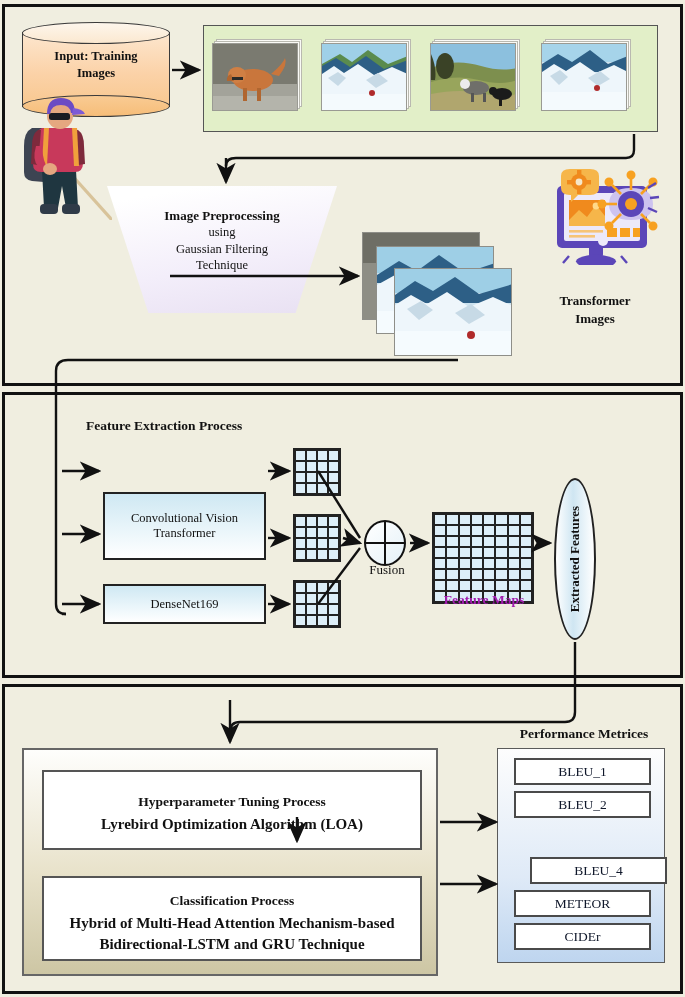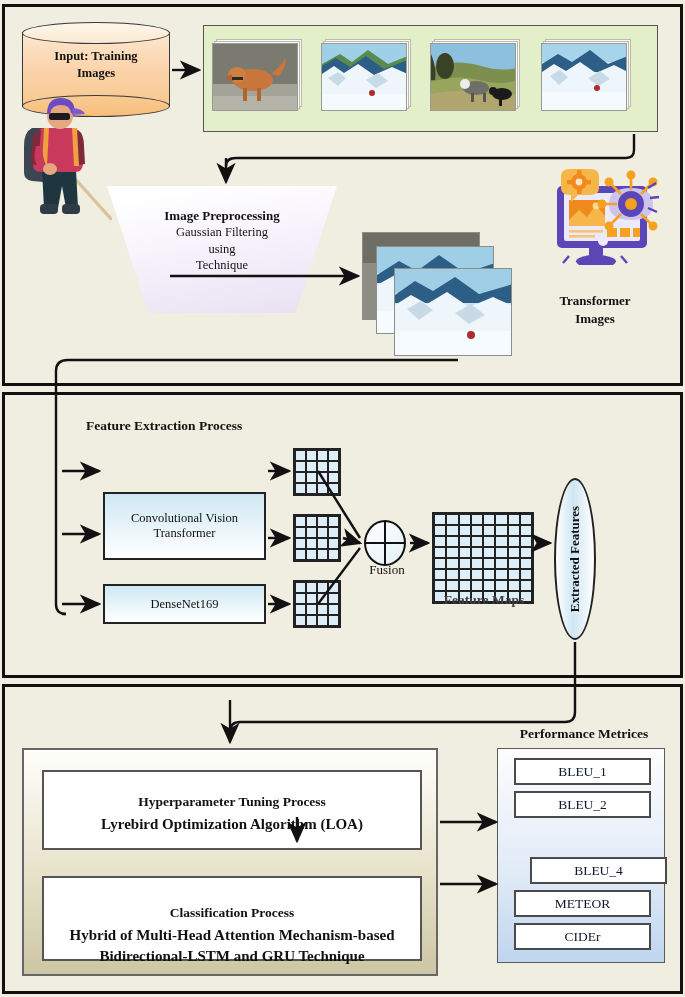--- a/index.html
+++ b/index.html
@@ -120,21 +120,21 @@
   #gbig i { background: #ddeef8; display: block; }
 
   #fusion {
     position: absolute; left: 364px; top: 520px; width: 42px; height: 46px;
     border-radius: 50%; border: 2.4px solid #111;
     background: linear-gradient(135deg,#ffffff,#e4f1f8);
   }
   #fusion .hl { position: absolute; left: 0; top: 50%; width: 100%; height: 2.6px; background: #111; margin-top: -1.3px; }
   #fusion .vl { position: absolute; top: 0; left: 50%; width: 2.6px; height: 100%; background: #111; margin-left: -1.3px; }
   #fusionlbl { position: absolute; left: 352px; top: 562px; width: 70px; text-align: center; font-size: 13px; color: #111; }
-  #fmlbl { position: absolute; left: 420px; top: 592px; width: 128px; text-align: center; font-weight: bold; font-size: 13.5px; color: #404040; }
+  #fmlbl { position: absolute; left: 420px; top: 592px; width: 128px; text-align: center; font-weight: bold; font-size: 13.5px; color: #a21caf; }
 
   #ellipse {
     position: absolute; left: 554px; top: 478px; width: 42px; height: 162px;
     border-radius: 50%; border: 2px solid #222;
     background: linear-gradient(90deg,#ffffff 0%,#cfe6f2 45%,#ffffff 100%);
   }
   #ellipse span {
     position: absolute; left: 50%; top: 50%;
     transform: translate(-50%,-50%) rotate(-90deg);
     white-space: nowrap; font-weight: bold; font-size: 13px; color: #111;
@@ -145,21 +145,21 @@
     position: absolute; left: 22px; top: 748px; width: 416px; height: 228px;
     background: linear-gradient(180deg,#fefefc 0%,#e8e2ca 55%,#cdc6a4 100%);
     border: 2px solid #666;
   }
   .procbox {
     position: absolute; left: 18px; width: 380px;
     background: #fff; border: 2px solid #555;
     text-align: center; color: #111;
   }
   #pb1 { top: 20px; height: 80px; padding-top: 22px; }
-  #pb2 { top: 126px; height: 85px; padding-top: 27px; }
+  #pb2 { top: 126px; height: 85px; padding-top: 15px; }
   .procbox .h { font-weight: bold; font-size: 13.5px; margin-bottom: 4px; }
   .procbox .s { font-size: 15px; line-height: 1.4; font-weight: bold; }
 
   #pmTitle {
     position: absolute; left: 492px; top: 726px; width: 184px; text-align: center;
     font-weight: bold; font-size: 13.5px; color: #111;
   }
   #pmPanel {
     position: absolute; left: 497px; top: 748px; width: 168px; height: 215px;
     background: linear-gradient(180deg,#fdfdfd 0%,#dfeaf7 60%,#bed5ef 100%);
@@ -292,22 +292,22 @@
           <circle cx="55" cy="44" r="3" fill="#b02b2b"></circle>
         </svg>
       </div>
     </div>
   </div>
 
   <div id="trap">
     <div class="shape"></div>
     <div class="txt">
       <div class="t1">Image Preprocessing</div>
+      <div>using</div>
       <div>Gaussian Filtering</div>
-      <div>using</div>
       <div>Technique</div>
     </div>
   </div>
 
   <div id="prep">
     <div class="card" style="left:0;top:0;">
       <svg viewBox="0 0 118 88" width="118" height="88">
         <rect width="118" height="88" fill="#7e7e74"></rect>
         <rect y="0" width="118" height="30" fill="#6e6e65"></rect>
         <rect y="30" width="118" height="58" fill="#8e8e85"></rect>

